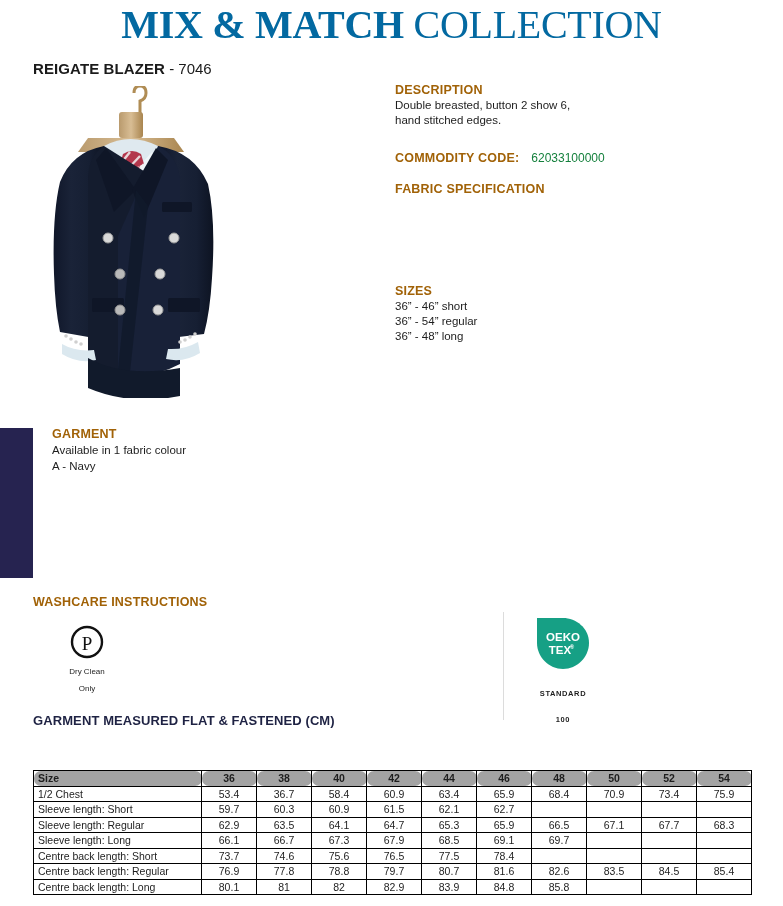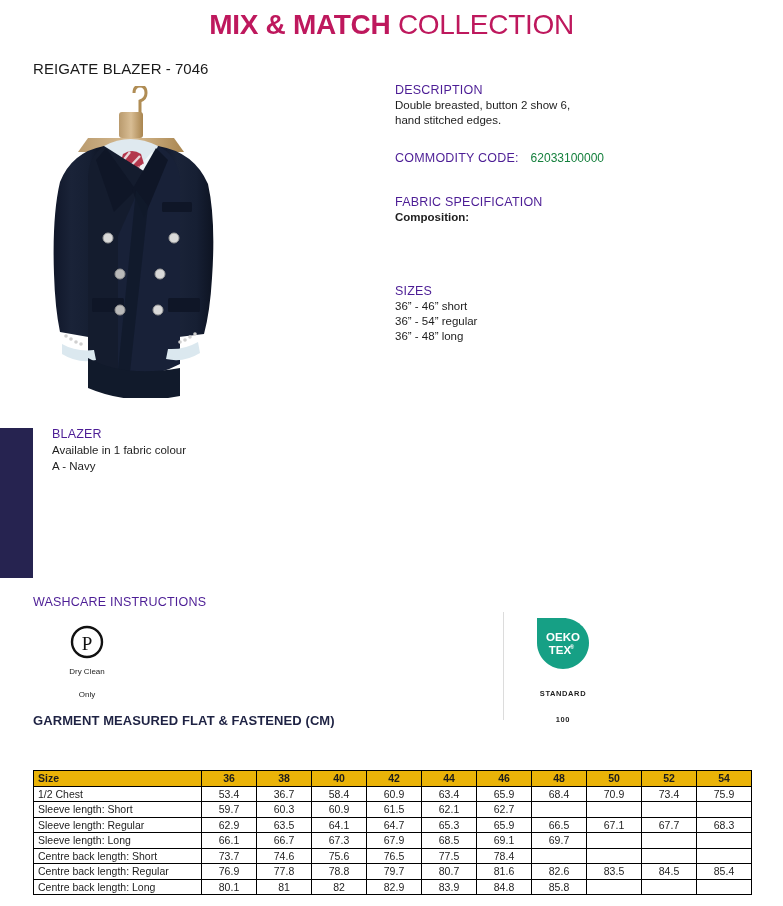--- a/index.html
+++ b/index.html
@@ -9,44 +9,45 @@
     font-family: "Liberation Sans", sans-serif;
     color: #1d1d1d;
     overflow: hidden;
   }
   .page { position: relative; width: 783px; height: 906px; }
 
   
   .header-title {
     position: absolute; top: 6px; left: 0; width: 783px;
     text-align: center;
-    font-size: 28px; line-height: 38px;
+    font-size: 40px; line-height: 38px;
     letter-spacing: -0.3px;
-    color: #be185d;
+    color: #0369a1;
     white-space: nowrap;
+    font-family: Liberation Serif, serif;
   }
   .header-title .b { font-weight: 700; }
   .header-title .l { font-weight: 400; }
 
   .product-title {
     position: absolute; top: 59px; left: 33px;
     font-size: 15px; line-height: 19px; color: #1b1b1b;
     white-space: nowrap;
   }
-  .product-title .name { font-weight: 400; letter-spacing: 0.1px; }
+  .product-title .name { font-weight: 700; letter-spacing: 0.1px; }
   .product-title .code { font-weight: 400; }
 
   
   .garment { position: absolute; left: 52px; top: 86px; width: 250px; height: 312px; }
   .garment svg { display: block; width: 250px; height: 312px; }
 
   
   .info { position: absolute; left: 395px; top: 82px; width: 370px; }
   .sec-head {
-    font-size: 12.5px; font-weight: 400; color: #4c1d95;
+    font-size: 12.5px; font-weight: 700; color: #a16207;
     letter-spacing: 0.2px; line-height: 16px;
   }
   .sec-line { font-size: 11.5px; color: #1d1d1d; line-height: 15px; }
   .mt-block { margin-top: 22px; }
 
   .commodity { display: flex; align-items: baseline; gap: 12px; }
   .commodity .val { font-size: 12px; color: #15803d; font-weight: 400; }
 
   .sizes-wrap { position: absolute; left: 395px; top: 283px; width: 300px; }
 
@@ -99,23 +100,24 @@
     color: #1d1d1d;
   }
   table.meas th, table.meas td {
     border: 1px solid #000000;
     height: 15.5px;
     padding: 0 3px;
     font-weight: 400;
     line-height: 14px;
   }
   table.meas thead th {
-    background: #eab308;
+    background: #a3a3a3;
     font-weight: 700;
     text-align: center;
+    border-radius: 7px;
   }
   table.meas thead th.lbl { text-align: left; padding-left: 4px; }
   table.meas td.lbl { text-align: left; padding-left: 4px; white-space: nowrap; }
   table.meas td.val { text-align: center; }
   col.lblcol { width: 168px; }
 </style>
 </head>
 <body>
 
 <div class="page">
@@ -214,50 +216,49 @@
   <div class="info">
     <div class="sec-head">DESCRIPTION</div>
     <div class="sec-line">Double breasted, button 2 show 6,</div>
     <div class="sec-line">hand stitched edges.</div>
 
     <div class="mt-block commodity">
       <span class="sec-head">COMMODITY CODE:</span>
       <span class="val">62033100000</span>
     </div>
 
-    <div style="margin-top:28px;">
+    <div style="margin-top:15px;">
       <div class="sec-head">FABRIC SPECIFICATION</div>
-      <div class="sec-line" style="font-weight:700;">Composition:</div>
     </div>
   </div>
 
   <div class="sizes-wrap">
     <div class="sec-head">SIZES</div>
     <div class="sec-line">36” - 46” short</div>
     <div class="sec-line">36” - 54” regular</div>
     <div class="sec-line">36” - 48” long</div>
   </div>
 
   <div class="swatch"></div>
 
   <div class="colours">
-    <div class="sec-head">BLAZER</div>
+    <div class="sec-head">GARMENT</div>
     <div class="sec-line">Available in 1 fabric colour</div>
     <div class="sec-line">A - Navy</div>
   </div>
 
   <div class="sec-head wash-head">WASHCARE INSTRUCTIONS</div>
 
   <div class="wash-icon-wrap">
     <svg width="34" height="34" viewBox="0 0 34 34">
       <circle cx="17" cy="17" r="15" fill="none" stroke="#111111" stroke-width="2.4"></circle>
       <text x="17" y="24.5" text-anchor="middle" font-family="Liberation Serif, serif" font-size="19" font-weight="400" fill="#111111">P</text>
     </svg>
     <div class="wash-label">Dry Clean</div>
-    <div class="wash-label" style="margin-top:13px;">Only</div>
+    <div class="wash-label" style="margin-top:7px;">Only</div>
   </div>
 
   <div class="divider"></div>
 
   <div class="oeko">
     <svg width="54" height="56" viewBox="0 0 54 56">
       <path d="M27 1 C40 1 53 11 53 26 C53 40 41 52 27 52 C13 52 1 40 1 26 L1 1 Z" fill="#16a085"></path>
       <text x="27" y="24" text-anchor="middle" font-family="Liberation Sans, sans-serif" font-size="11.5" font-weight="700" fill="#ffffff">OEKO</text>
       <text x="24" y="37" text-anchor="middle" font-family="Liberation Sans, sans-serif" font-size="11.5" font-weight="700" fill="#ffffff">TEX</text>
       <text x="36" y="32" text-anchor="middle" font-family="Liberation Sans, sans-serif" font-size="6" font-weight="700" fill="#ffffff">®</text>

